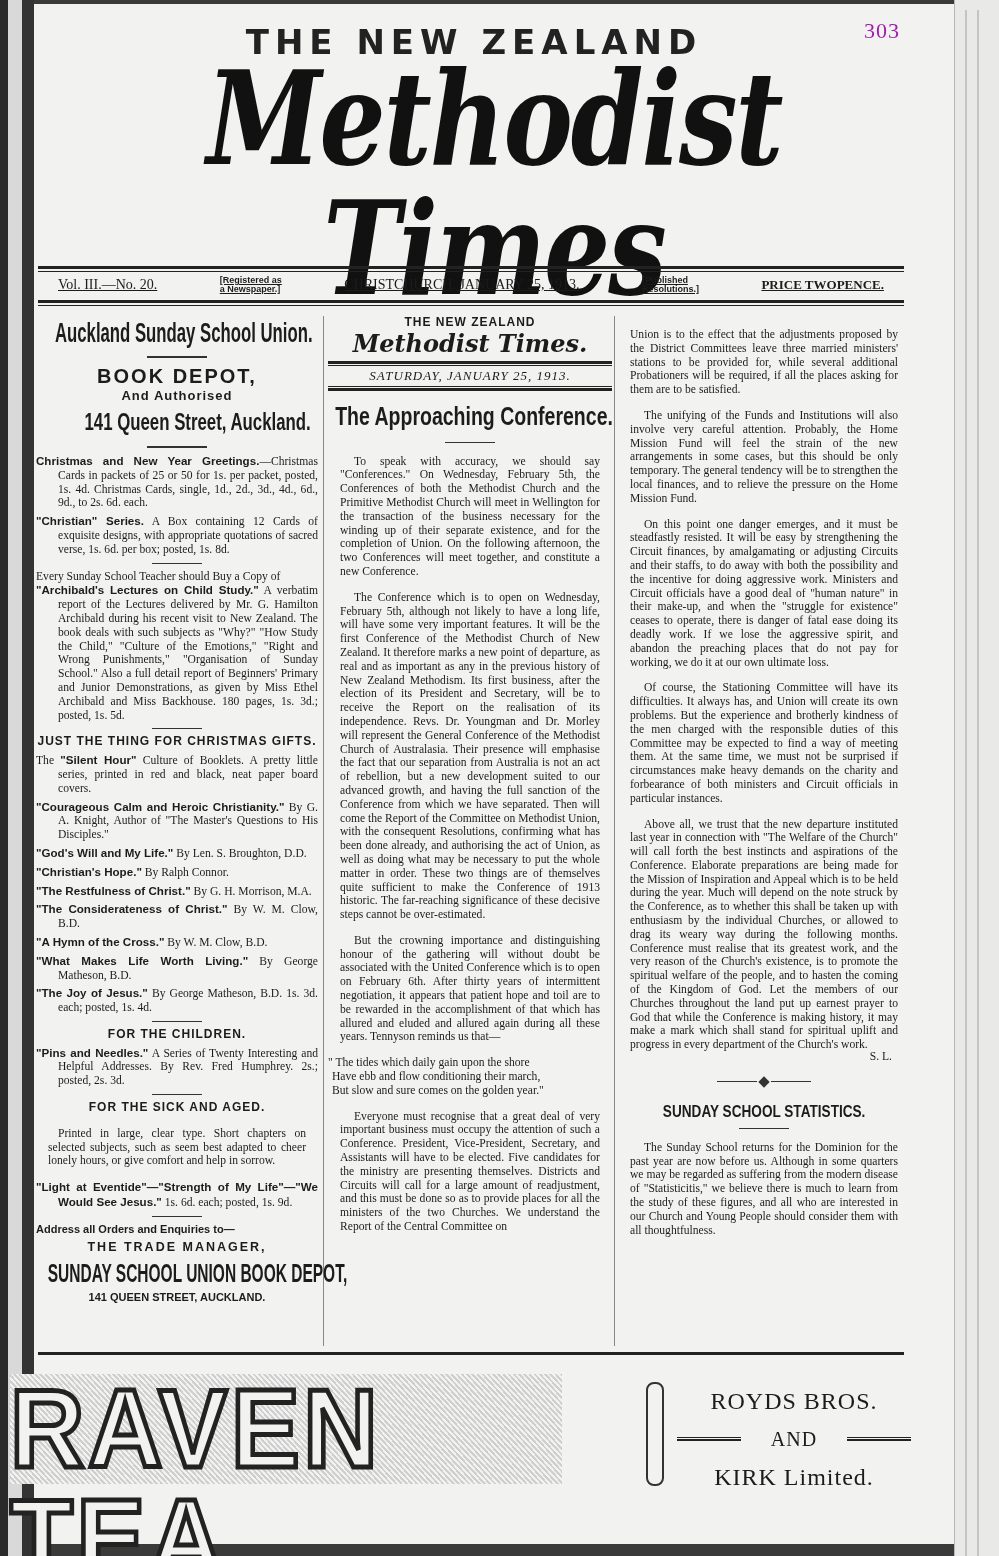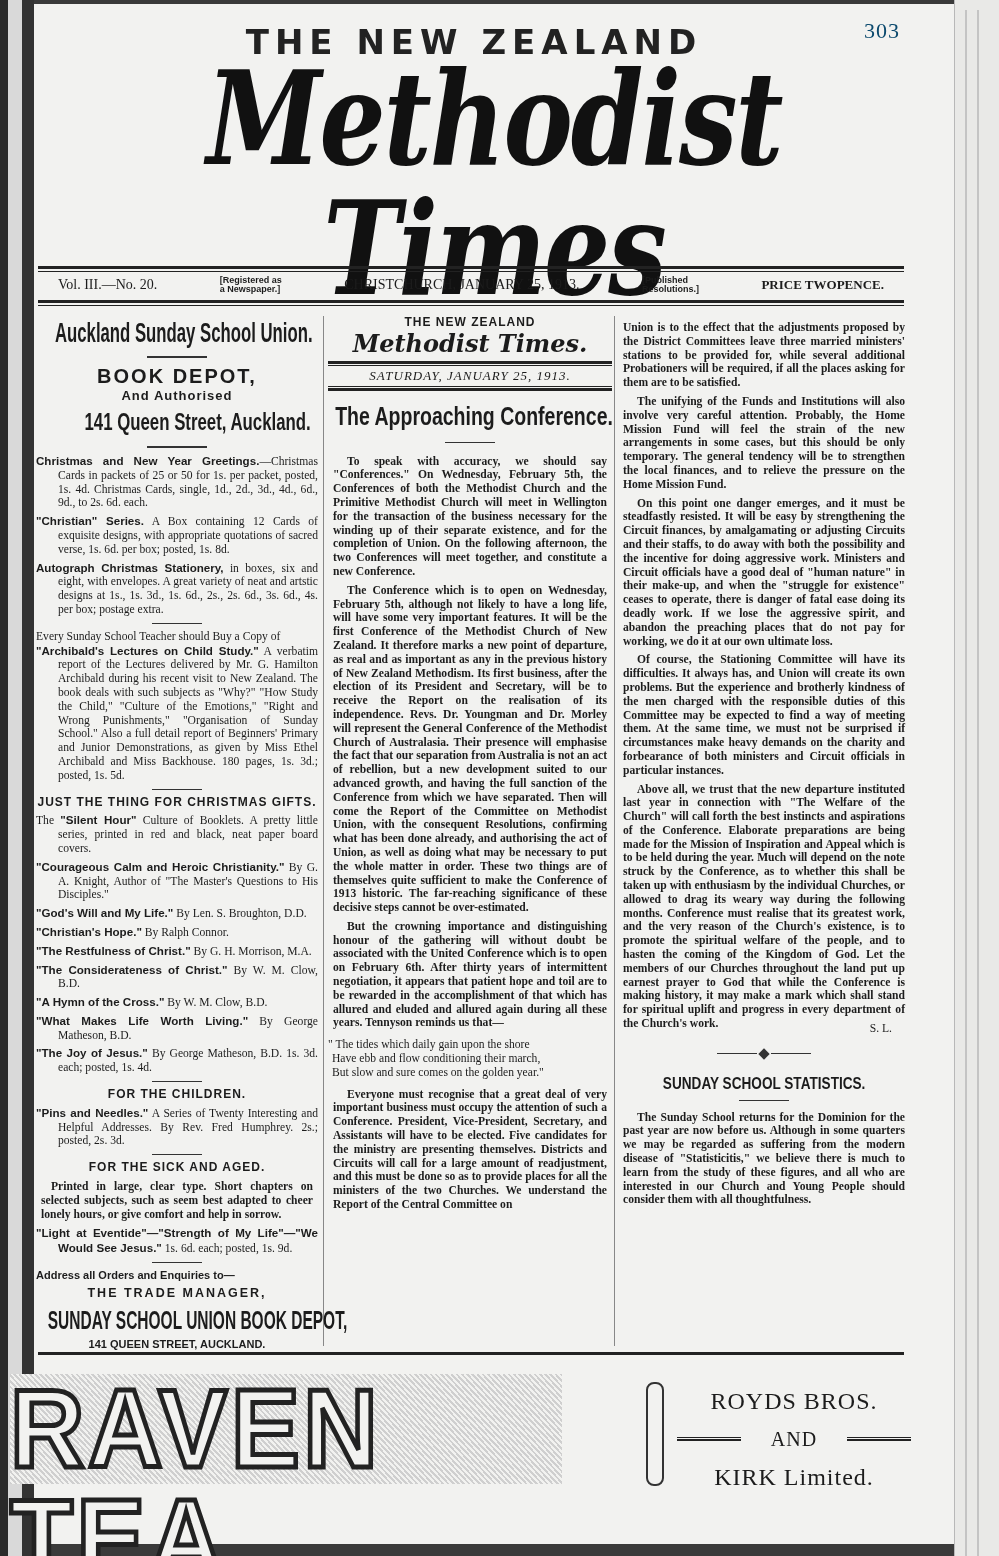--- a/index.html
+++ b/index.html
@@ -12,54 +12,54 @@
   .left-edge { position:absolute; left:0; top:0; width:34px; height:1556px; background:#d9d9d9; }
   .left-edge .bar1 { position:absolute; left:0; top:0; width:8px; height:100%; background:#2a2a2a; }
   .left-edge .bar2 { position:absolute; left:22px; top:0; width:12px; height:100%; background:#333; }
   .page {
     position:absolute; left:34px; top:4px; width:920px; height:1540px;
     background:#f2f2f0;
   }
   .right-edge { position:absolute; left:954px; top:0; width:45px; height:1556px; background:#e9e9e7; border-left:1px solid #b8b8b8; }
   .right-edge .ln { position:absolute; top:10px; bottom:0; width:2px; background:#c4c4c4; }
 
-  .page-number { position:absolute; left:830px; top:14px; font-size:22px; color:#0c4a6e; letter-spacing:1px; }
+  .page-number { position:absolute; left:830px; top:14px; font-size:22px; color:#a21caf; letter-spacing:1px; }
   .masthead-top {
     position:absolute; left:180px; top:18px; width:520px; text-align:center;
     font-family:"DejaVu Sans", sans-serif; font-weight:bold; font-size:34px; letter-spacing:6px; color:#222;
   }
   .masthead-title {
     position:absolute; left:80px; top:50px; width:760px; text-align:center;
     font-family:"DejaVu Serif", serif; font-weight:bold; font-style:italic; font-size:104px;
     letter-spacing:-2px; color:#111; line-height:1;
     transform:scaleY(1.25); transform-origin:top center;
   }
   .rule-double { position:absolute; left:4px; width:866px; border-top:3px solid #222; border-bottom:1px solid #222; height:2px; }
   .dateline {
     position:absolute; left:4px; top:270px; width:866px; height:22px;
     display:flex; justify-content:space-between; align-items:center;
-    font-size:14px; padding:0 20px 0 20px; box-sizing:border-box;
+    font-size:14px; padding:0 20px 0 20px; box-sizing:border-box;text-decoration:underline;
   }
   .dateline .small { font-size:9px; font-weight:bold; line-height:1; font-family:"Liberation Sans", sans-serif; }
   .dateline .price { font-weight:bold; font-size:13px; }
 
   .col { position:absolute; top:312px; font-size:11.6px; line-height:13.8px; }
   .col1 { left:2px; width:282px; }
   .col2 { left:294px; width:284px; }
   .col3 { left:584px; width:292px; }
   .vrule { position:absolute; top:312px; width:1px; height:1030px; background:#888; }
 
   .cond { font-family:"Liberation Sans", sans-serif; font-weight:bold; transform:scaleX(0.7); transform-origin:center; display:inline-block; white-space:nowrap; }
   .c { text-align:center; }
   .sans-b { font-family:"Liberation Sans", sans-serif; font-weight:bold; }
   .hang { padding-left:22px; text-indent:-22px; margin:4px 0; text-align:justify; }
   .short-rule { width:60px; border-top:2px solid #333; margin:6px auto; }
   .short-rule.thin { border-top:1px solid #333; width:50px; }
   .sub-head { font-family:"Liberation Sans", sans-serif; font-weight:bold; font-size:12px; letter-spacing:1px; text-align:center; margin:4px 0; }
-  .p { text-indent:14px; text-align:justify; margin:5px;font-weight:bold; }
+  .p { text-indent:14px; text-align:justify; margin:12px; }
   .verse { margin:8px 0 8px 0; }
 
   .ad-band { position:absolute; left:4px; top:1348px; width:866px; border-top:3px solid #222; }
   .raven {
     position:absolute; left:-24px; top:1370px; width:600px; height:110px;
     font-family:"Liberation Sans", sans-serif; font-weight:bold; font-size:112px; line-height:110px;
     letter-spacing:4px; color:#f2f2f0;
     -webkit-text-stroke:5px #222;
     background:repeating-linear-gradient(45deg,#cfcfcf 0 2px,#f2f2f0 2px 4px);
     transform:scaleX(0.92); transform-origin:left;
@@ -102,21 +102,20 @@
   <div class="col col1">
     <div class="c" style="font-size:27px; line-height:34px;"><span class="cond" style="transform:scaleX(0.62); margin-left:-60px; margin-right:-60px;">Auckland Sunday School Union.</span></div>
     <div class="short-rule"></div>
     <div class="c sans-b" style="font-size:20px; line-height:24px; letter-spacing:2px;">BOOK DEPOT,</div>
     <div class="c sans-b" style="font-size:13px; line-height:16px; letter-spacing:1px;">And Authorised</div>
     <div class="c" style="font-size:24px; line-height:36px;"><span class="cond">141 Queen Street, Auckland.</span></div>
     <div class="short-rule"></div>
 
     <div class="hang"><span class="sans-b">Christmas and New Year Greetings.</span><span>—Christmas Cards in packets of 25 or 50 for 1s. per packet, posted, 1s. 4d. Christmas Cards, single, 1d., 2d., 3d., 4d., 6d., 9d., to 2s. 6d. each.</span></div>
     <div class="hang"><span class="sans-b">"Christian" Series.</span><span> A Box containing 12 Cards of exquisite designs, with appropriate quotations of sacred verse, 1s. 6d. per box; posted, 1s. 8d.</span></div>
-    <div class="hang"><span class="sans-b">Autograph Christmas Stationery,</span><span> in boxes, six and eight, with envelopes. A great variety of neat and artstic designs at 1s., 1s. 3d., 1s. 6d., 2s., 2s. 6d., 3s. 6d., 4s. per box; postage extra.</span></div>
     <div class="short-rule thin"></div>
 
     <div style="text-align:justify;">Every Sunday School Teacher should Buy a Copy of</div>
     <div class="hang" style="margin-top:0"><span class="sans-b">"Archibald's Lectures on Child Study."</span><span> A verbatim report of the Lectures delivered by Mr. G. Hamilton Archibald during his recent visit to New Zealand. The book deals with such subjects as "Why?" "How Study the Child," "Culture of the Emotions," "Right and Wrong Punishments," "Organisation of Sunday School." Also a full detail report of Beginners' Primary and Junior Demonstrations, as given by Miss Ethel Archibald and Miss Backhouse. 180 pages, 1s. 3d.; posted, 1s. 5d.</span></div>
     <div class="short-rule thin"></div>
 
     <div class="sub-head">JUST THE THING FOR CHRISTMAS GIFTS.</div>
     <div class="hang"><span>The </span><span class="sans-b">"Silent Hour"</span><span> Culture of Booklets. A pretty little series, printed in red and black, neat paper board covers.</span></div>
     <div class="hang"><span class="sans-b">"Courageous Calm and Heroic Christianity."</span><span> By G. A. Knight, Author of "The Master's Questions to His Disciples."</span></div>
     <div class="hang"><span class="sans-b">"God's Will and My Life."</span><span> By Len. S. Broughton, D.D.</span></div>

